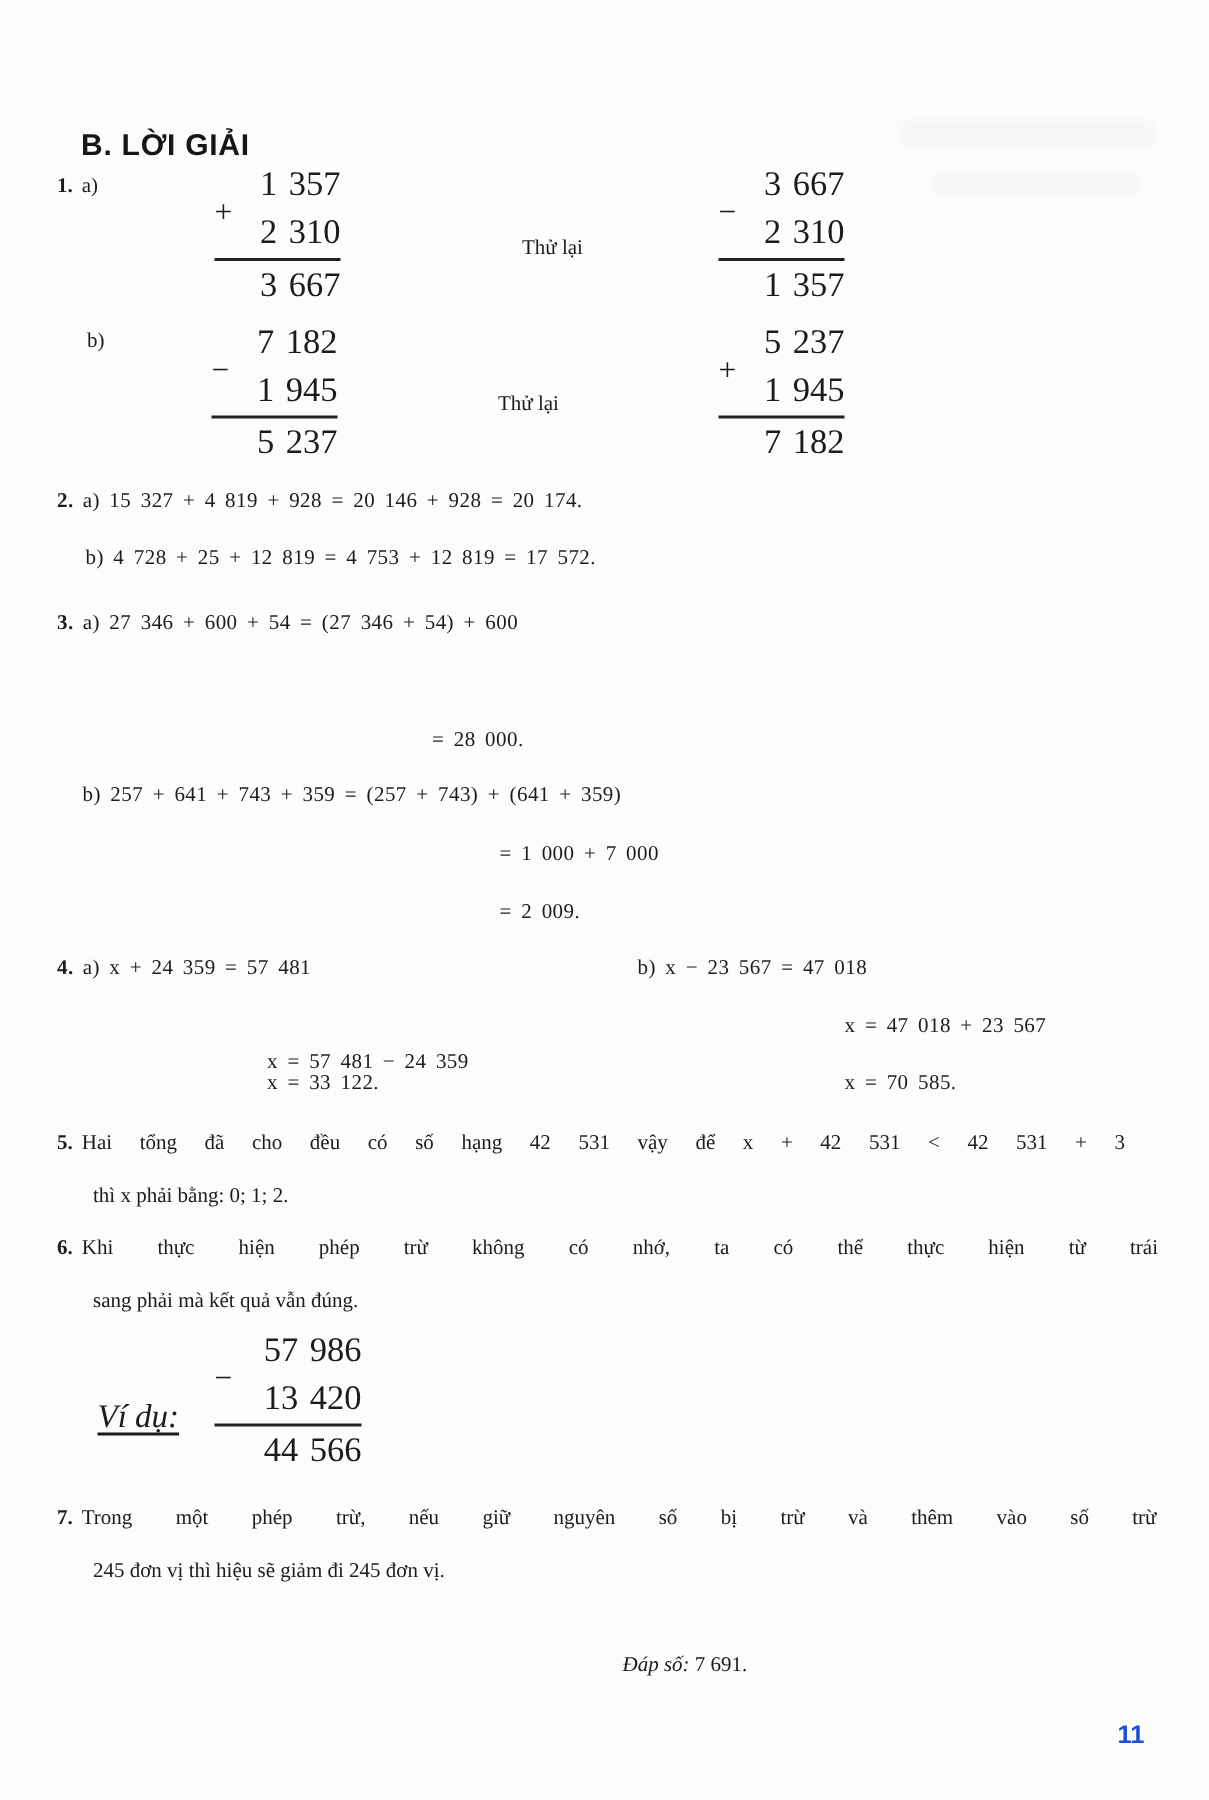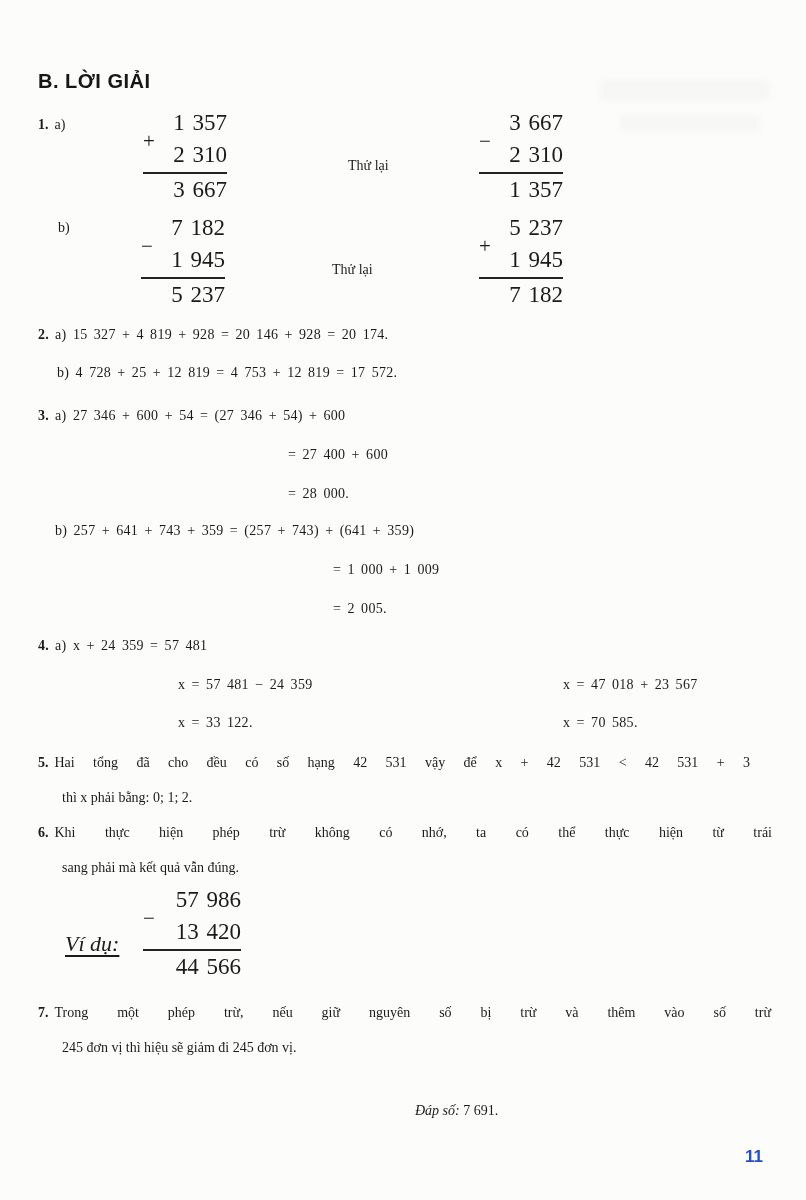--- a/index.html
+++ b/index.html
@@ -2,21 +2,21 @@
 <html><head>
 <meta charset="utf-8">
 <style>
   html,body { margin:0; padding:0; background:#e8e8e6; }
   .sheet {
     position:relative; width:806px; height:1200px; margin:0 auto;
     background:#fcfcfa; color:#1b1b1b; overflow:hidden;
     font-family:"Liberation Serif", serif;
   }
   .hdr {
-    position:absolute; left:38px; top:70px; margin:0;
+    position:absolute; left:38px; top:70px; margin:16px;
     font-family:"Liberation Sans", sans-serif;
     font-size:20px; font-weight:700; letter-spacing:0.5px; color:#161616;
   }
   .line { position:absolute; font-size:14px; line-height:26px; white-space:nowrap; }
   .eq   { word-spacing:2.5px; letter-spacing:0.3px; }
   .pnum { font-weight:bold; margin-right:6px; }
   .justify {
     white-space:normal; text-align:justify; text-align-last:justify;
   }
   
@@ -91,30 +91,30 @@
   </div>
 
   <div class="line eq" style="left:38px;top:322px">
     <span class="pnum">2.</span><span>a) 15 327 + 4 819 + 928 = 20 146 + 928 = 20 174.</span>
   </div>
   <div class="line eq" style="left:57px;top:360px">b) 4 728 + 25 + 12 819 = 4 753 + 12 819 = 17 572.</div>
 
   <div class="line eq" style="left:38px;top:403px">
     <span class="pnum">3.</span><span>a) 27 346 + 600 + 54 = (27 346 + 54) + 600</span>
   </div>
-  <div class="line eq" style="left:288px;top:442px">= 27 400 + 600</div>
   <div class="line eq" style="left:288px;top:481px">= 28 000.</div>
   <div class="line eq" style="left:55px;top:518px">b) 257 + 641 + 743 + 359 = (257 + 743) + (641 + 359)</div>
-  <div class="line eq" style="left:333px;top:557px">= 1 000 + 1 009</div>
-  <div class="line eq" style="left:333px;top:596px">= 2 005.</div>
+  <div class="line eq" style="left:333px;top:557px">= 1 000 + 7 000</div>
+  <div class="line eq" style="left:333px;top:596px">= 2 009.</div>
 
   <div class="line eq" style="left:38px;top:633px">
     <span class="pnum">4.</span><span>a) x + 24 359 = 57 481</span>
   </div>
-  <div class="line eq" style="left:178px;top:672px">x = 57 481 − 24 359</div>
+  <div class="line eq" style="left:425px;top:633px">b) x − 23 567 = 47 018</div>
+  <div class="line eq" style="left:178px;top:696px">x = 57 481 − 24 359</div>
   <div class="line eq" style="left:563px;top:672px">x = 47 018 + 23 567</div>
   <div class="line eq" style="left:178px;top:710px">x = 33 122.</div>
   <div class="line eq" style="left:563px;top:710px">x = 70 585.</div>
 
   <div class="line justify" style="left:38px;top:750px;width:712px">
     <span class="pnum">5.</span><span>Hai tổng đã cho đều có số hạng 42 531 vậy để x + 42 531 &lt; 42 531 + 3</span>
   </div>
   <div class="line" style="left:62px;top:785px">thì x phải bằng: 0; 1; 2.</div>
 
   <div class="line justify" style="left:38px;top:820px;width:734px">

